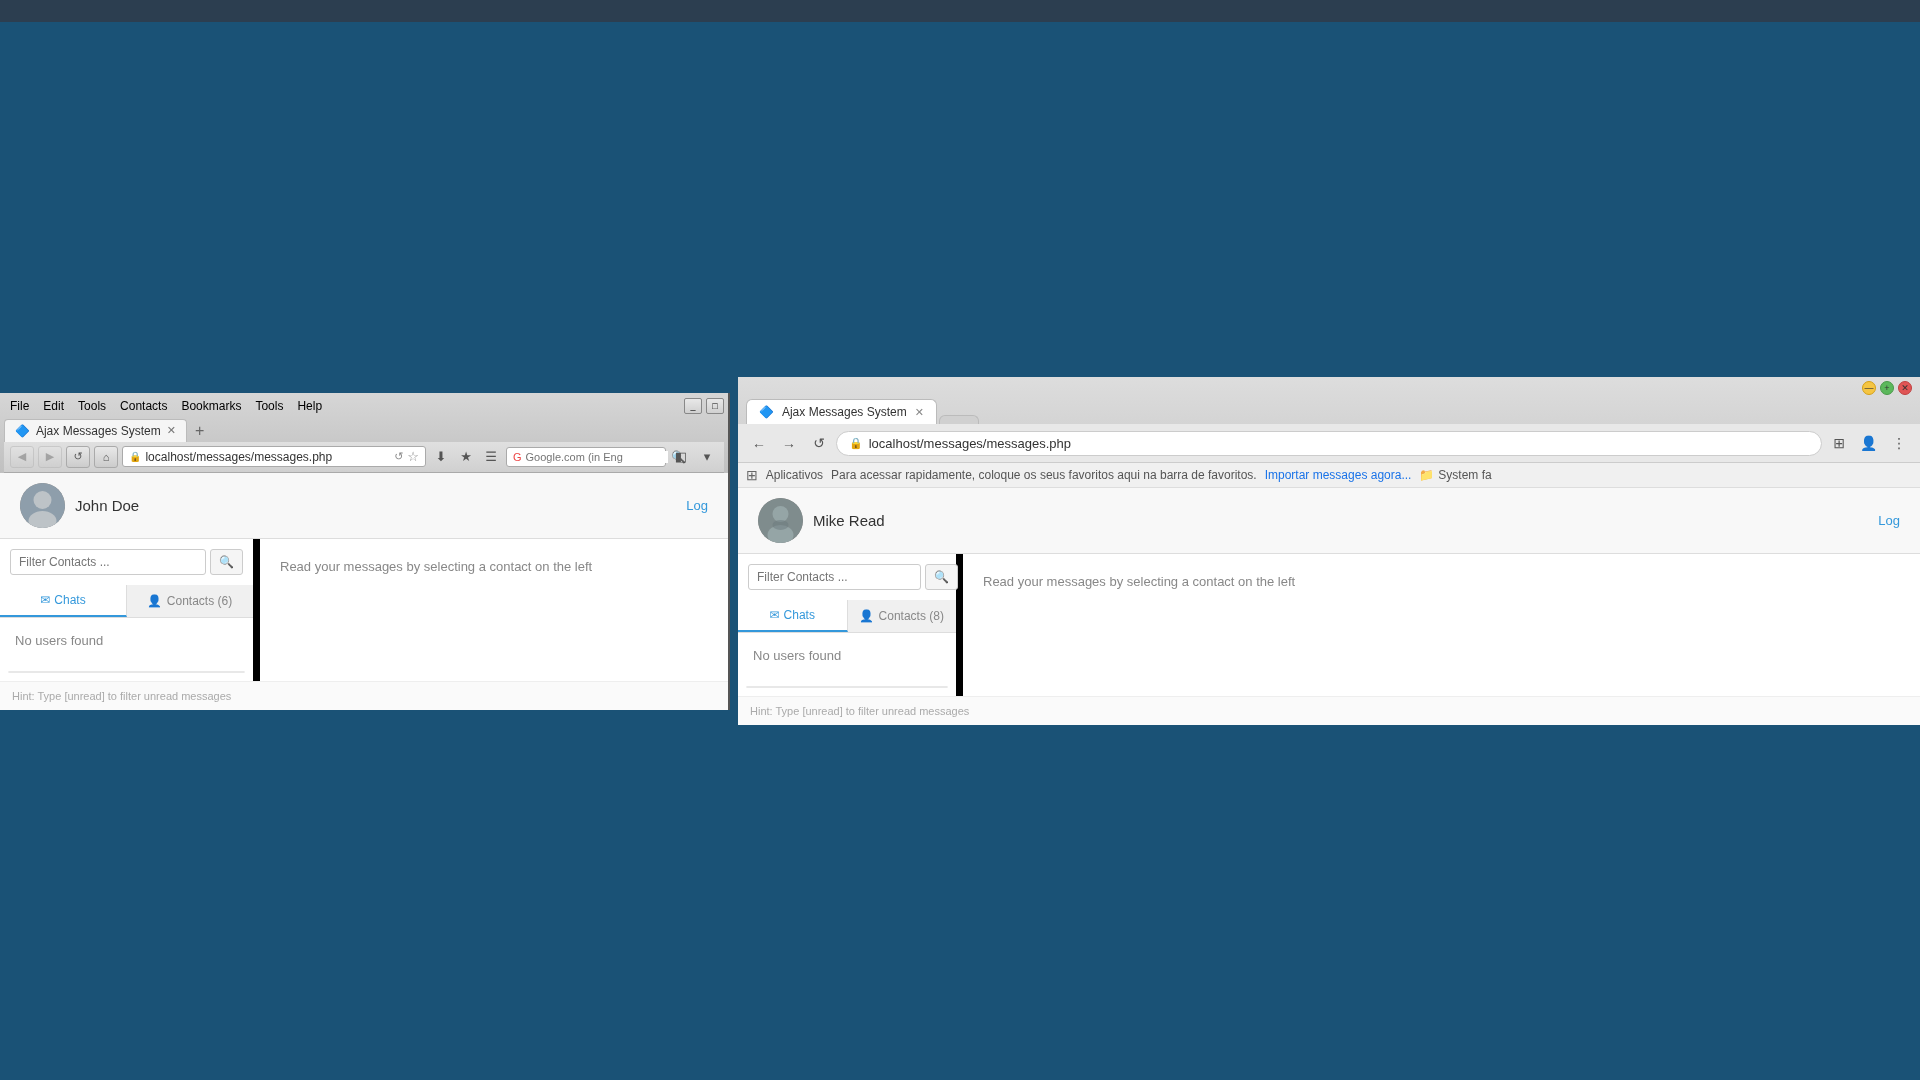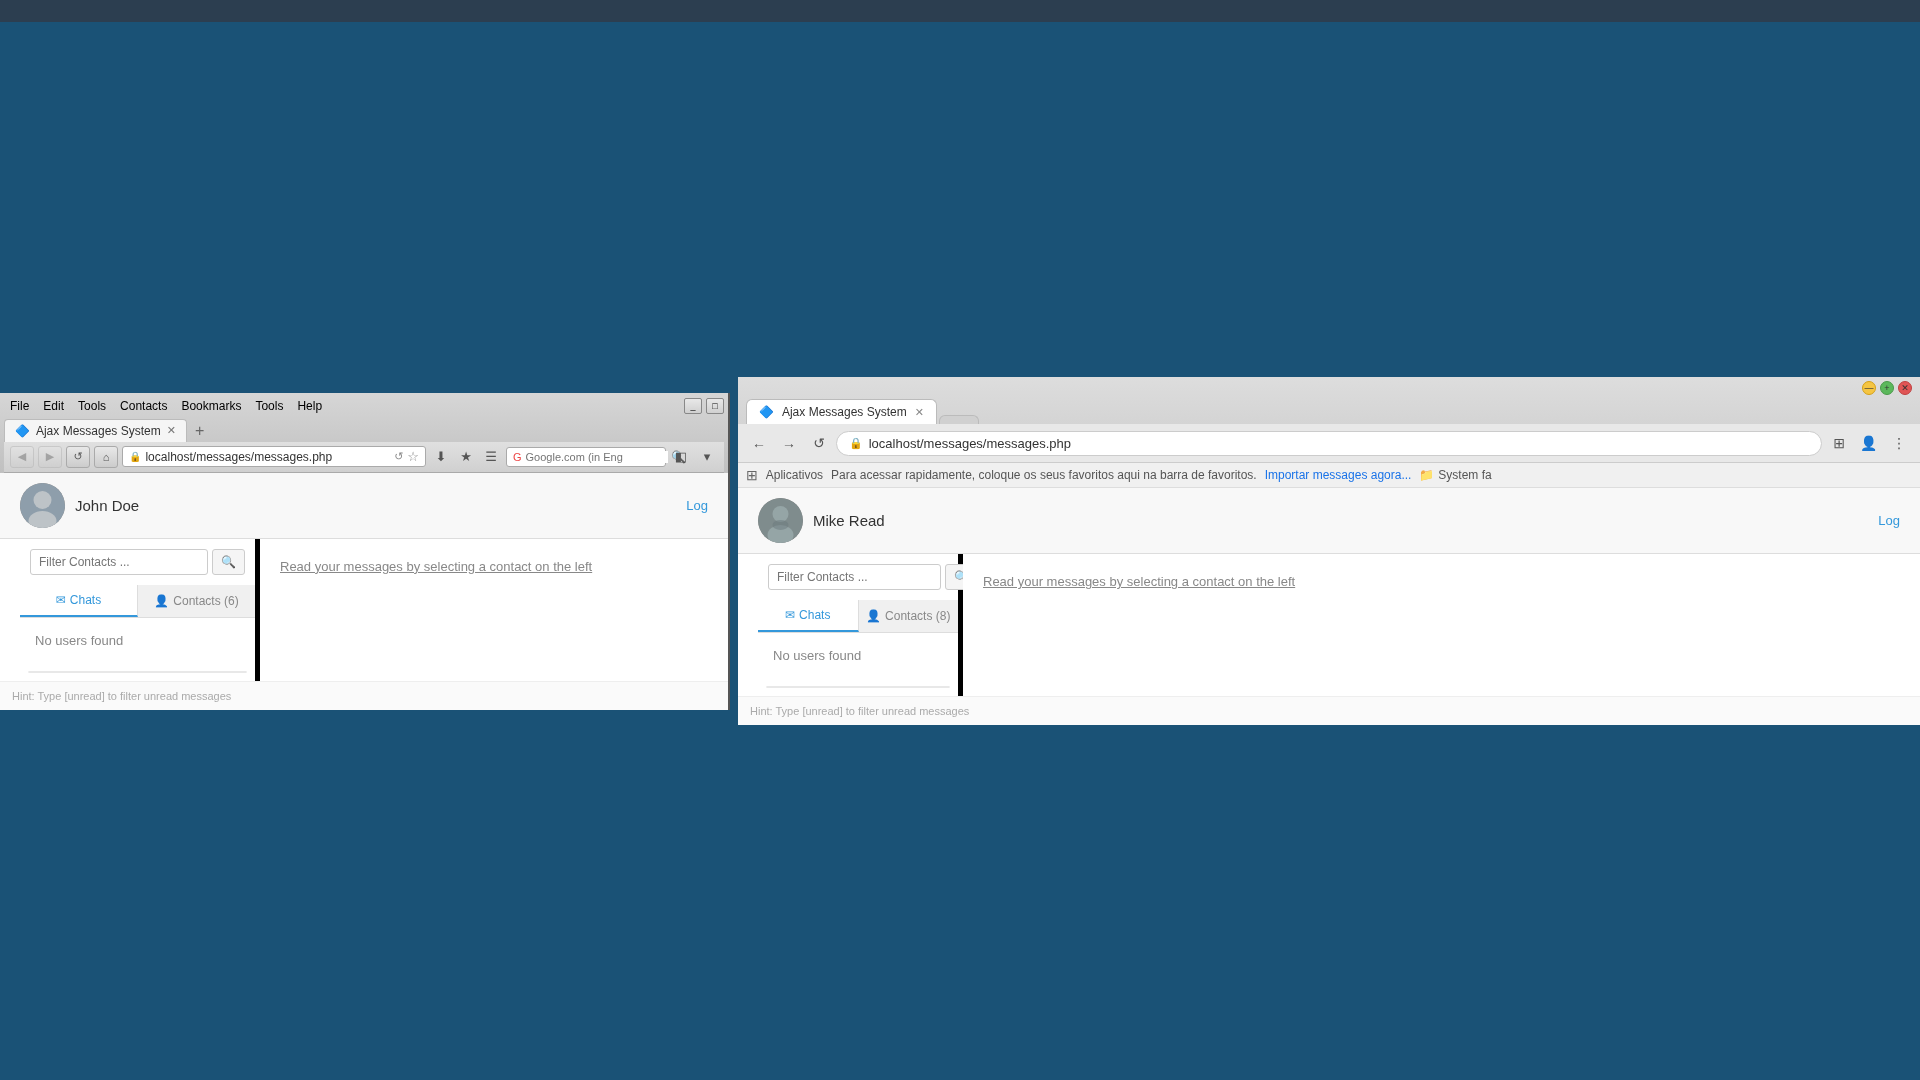--- a/index.html
+++ b/index.html
@@ -396,25 +396,24 @@
     }
 
     .app-body {
       display: flex;
       flex: 1;
       overflow: hidden;
     }
 
     .sidebar {
       width: 260px;
-      border-right: 5px solid #000000;
+      border-right: 7px solid #000000;
       display: flex;
       flex-direction: column;
       background: #fff;
-      padding-left: 20px;
     }
 
     .filter-bar {
       padding: 10px;
       display: flex;
       gap: 4px;
       align-items: center;
     }
 
     .filter-input {
@@ -478,21 +477,20 @@
       flex: 1;
       padding: 20px;
       background: white;
       display: flex;
       align-items: flex-start;
     }
 
     .main-hint {
       color: #888;
       font-size: 13px;
-      text-decoration: underline;
     }
 
     .hint-footer {
       padding: 8px 12px;
       font-size: 11px;
       color: #aaa;
       border-top: 1px solid #eee;
       background: #fafafa;
     }
 

